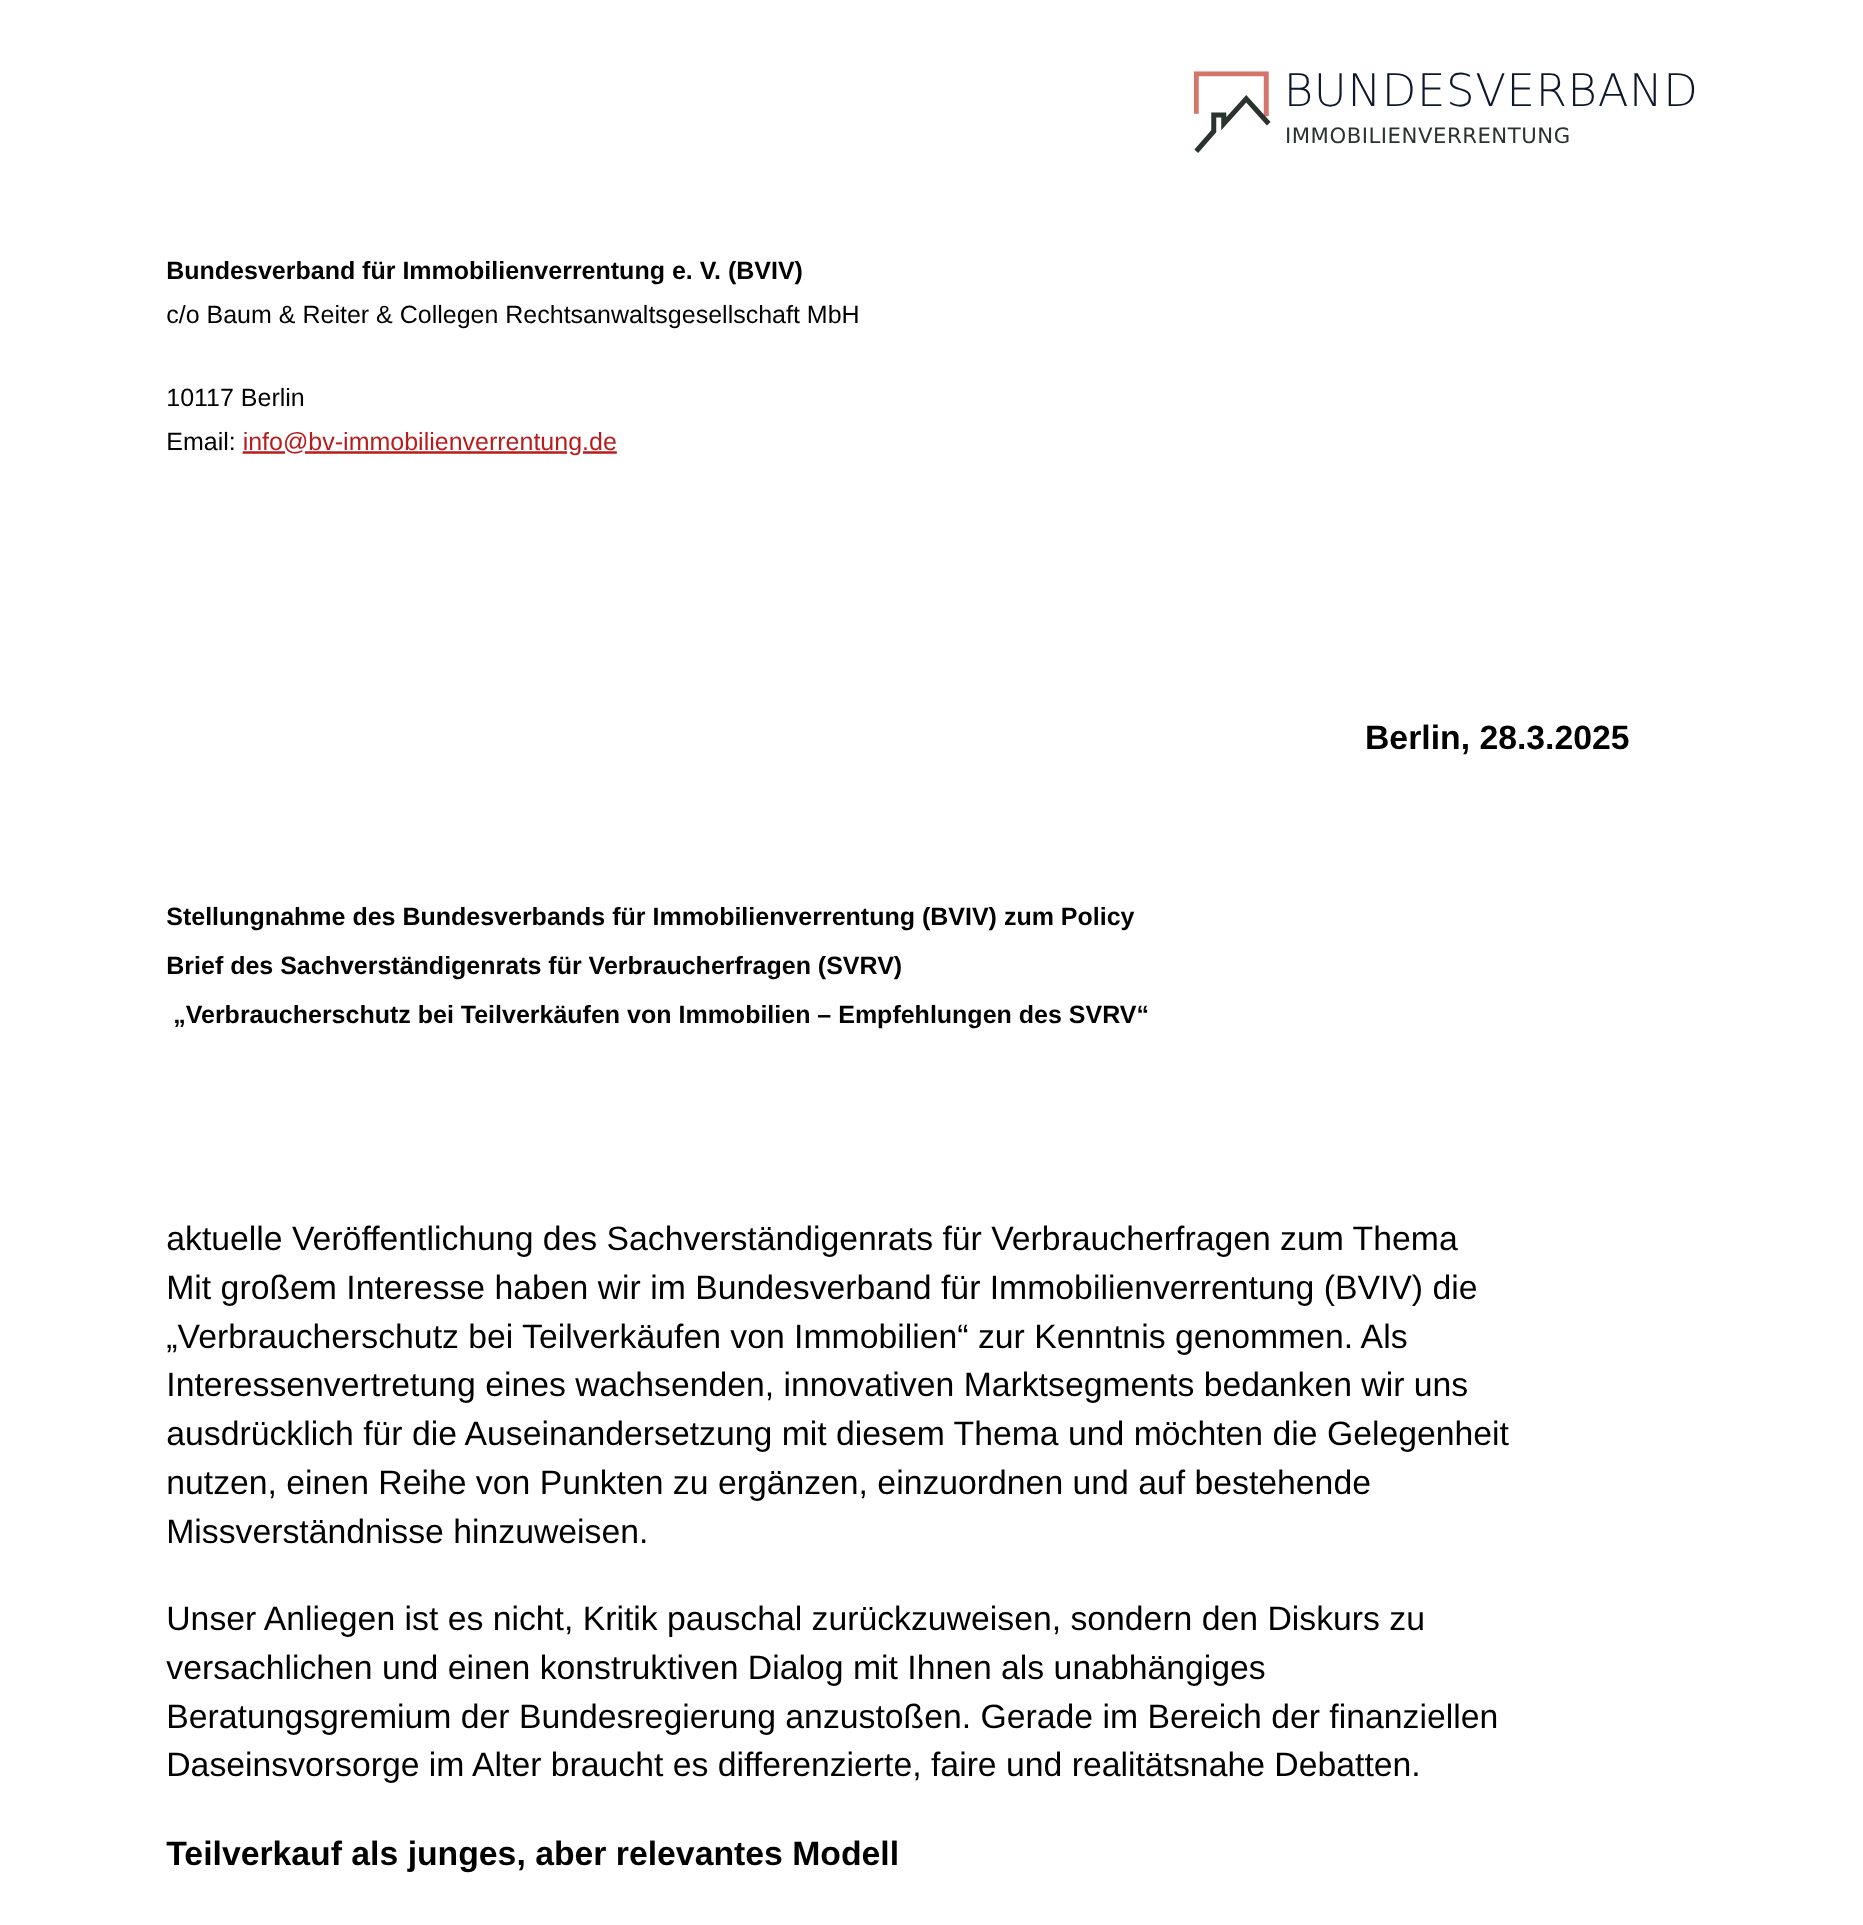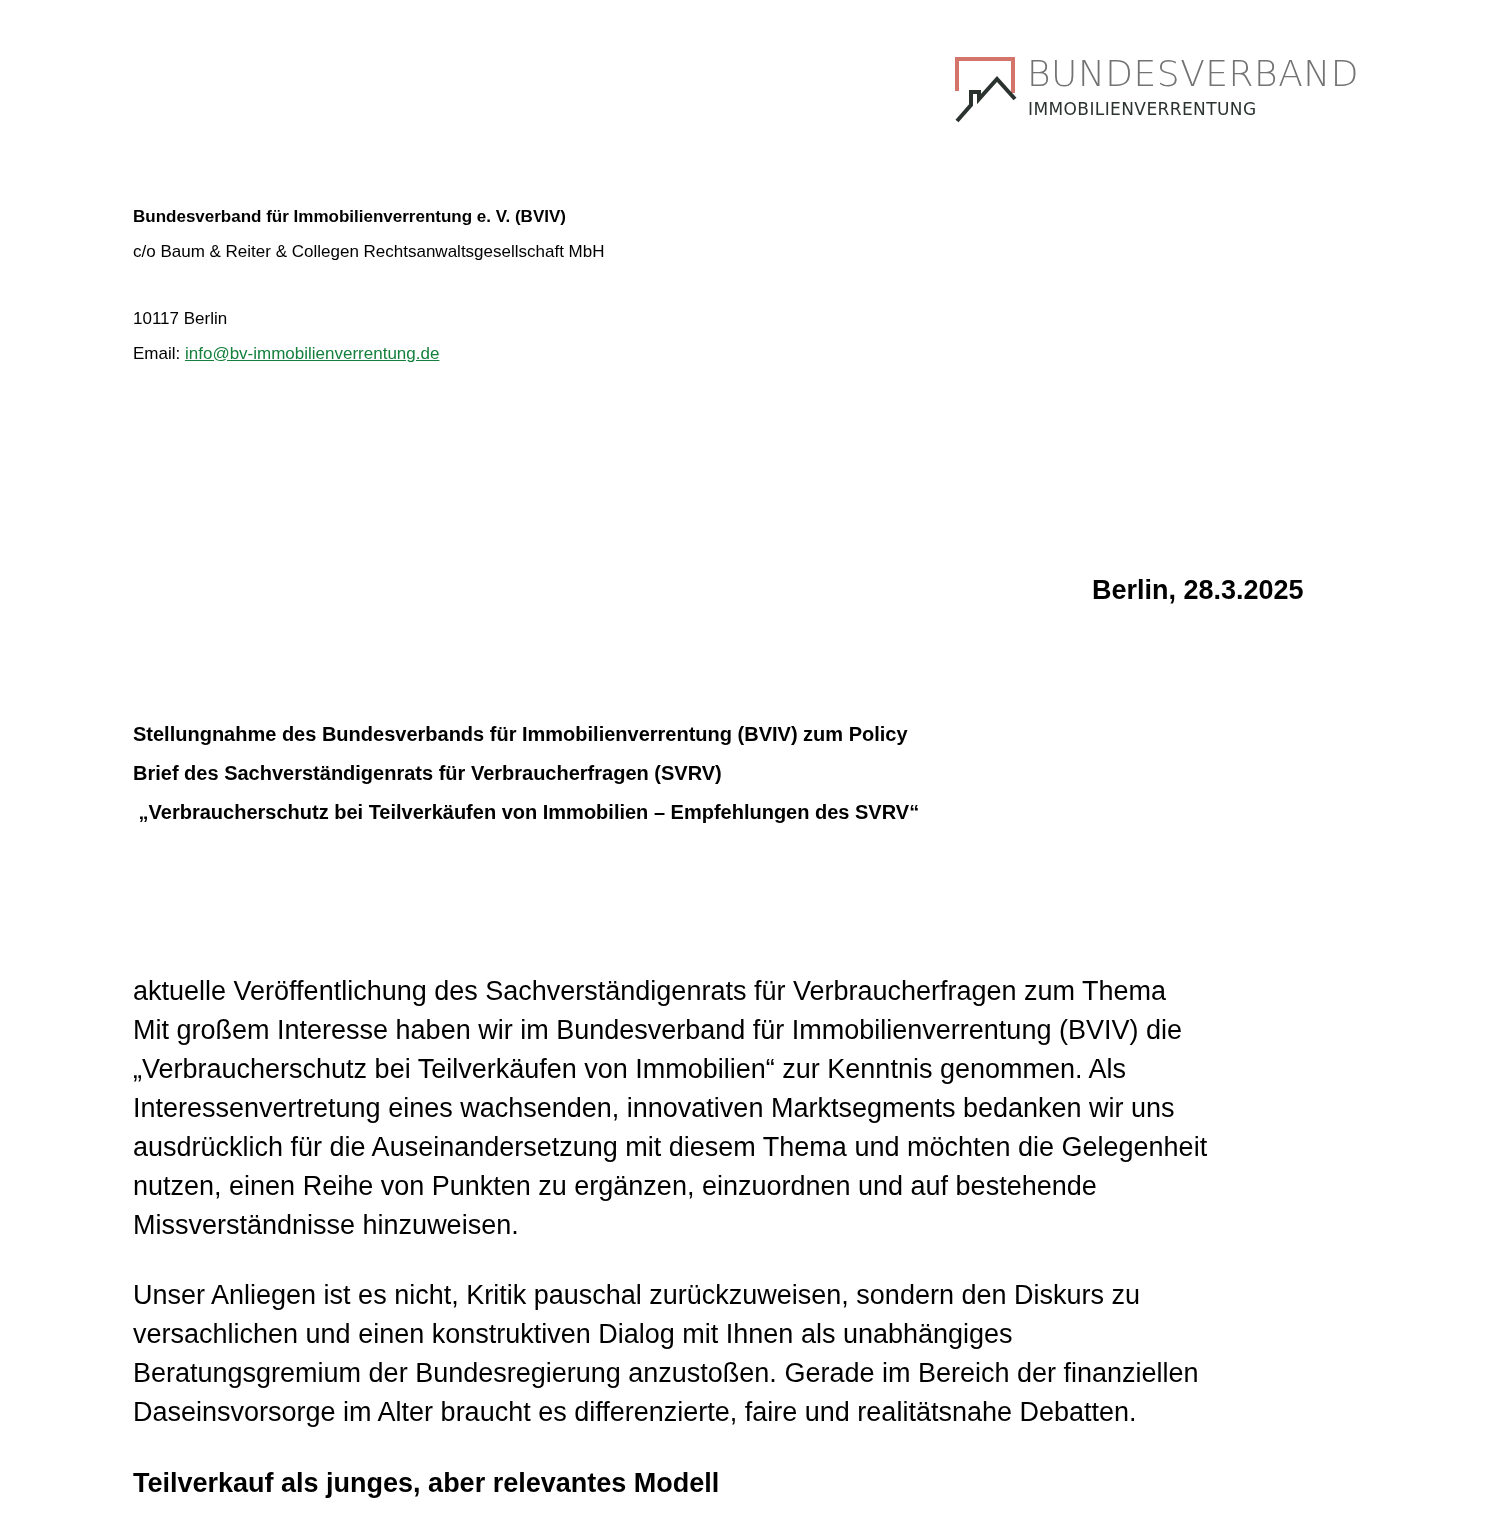--- a/index.html
+++ b/index.html
@@ -5,31 +5,31 @@
   html, body { margin: 0; padding: 0; background: #ffffff; }
   body {
     width: 1490px; height: 1540px; position: relative; overflow: hidden;
     font-family: "Liberation Sans", sans-serif; color: #000;
   }
   .logo { position: absolute; left: 955px; top: 57px; width: 410px; height: 70px; }
   .logo svg { position: absolute; left: 0; top: 0; }
   .logo-line1 {
     position: absolute; left: 72px; top: -2px;
     font-family: "DejaVu Sans", sans-serif; font-size: 36px; letter-spacing: 0.5px;
-    color: #737373; font-weight: 300; line-height: 38px; white-space: nowrap;
+    color: #0f172a; font-weight: 300; line-height: 38px; white-space: nowrap;
   }
   .logo-line2 {
     position: absolute; left: 73px; top: 38px;
     font-family: "DejaVu Sans", sans-serif; font-size: 17px; letter-spacing: 0.4px;
     color: #2b332f; line-height: 28px; white-space: nowrap;
   }
-  .sender { position: absolute; left: 133px; top: 200px; font-size: 17px; line-height: 34.5px; }
+  .sender { position: absolute; left: 133px; top: 200px; font-size: 20px; line-height: 34.5px; }
   .sender .bold { font-weight: bold; }
   .sender .gap { height: 33px; }
-  .sender a { color: #15803d; text-decoration: underline; }
+  .sender a { color: #b91c1c; text-decoration: underline; }
   .date { position: absolute; left: 1092px; top: 575px; font-size: 27px; font-weight: bold; }
   .subject {
     position: absolute; left: 133px; top: 715px; width: 1190px;
     font-size: 20px; font-weight: bold; line-height: 39px;
   }
   .subject div { white-space: nowrap; }
   .para {
     position: absolute; left: 133px; width: 1190px;
     font-size: 27px; line-height: 39px;
   }

